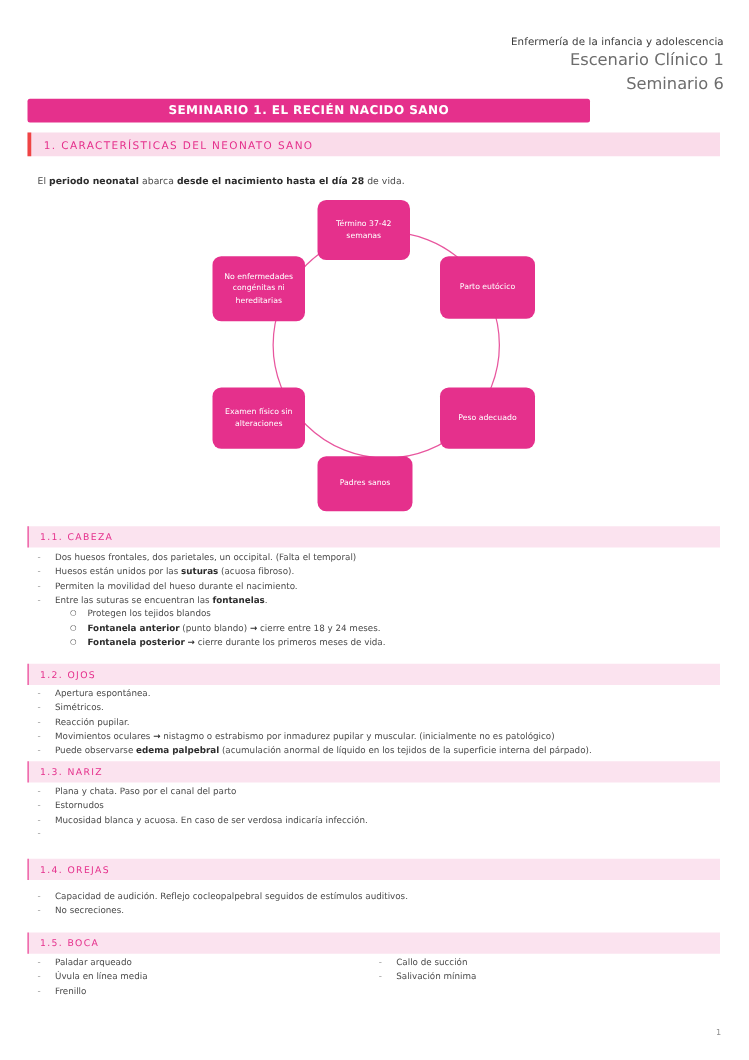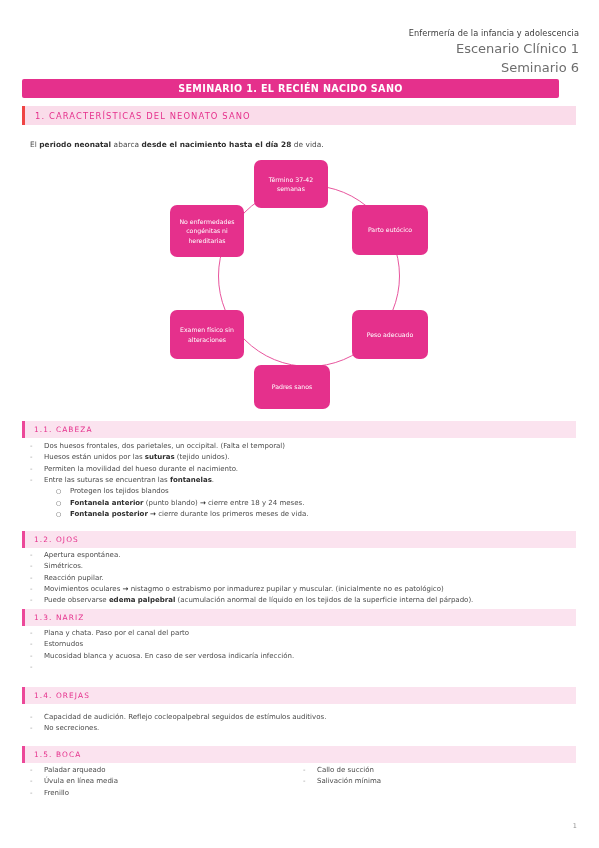--- a/index.html
+++ b/index.html
@@ -34,21 +34,21 @@
   .doc-header .sub{
     font-size:13px;
     color:#6d6d6d;
     margin-top:1px;
   }
 
   
   .title-banner{
     position:absolute;
     top:79px;left:22px;
-    width:537px;height:19px;
+    width:450px;height:19px;
     background:#e5308c;
     border-radius:2px;
     display:flex;align-items:center;justify-content:center;
   }
   .title-banner span{
     color:#ffffff;
     font-size:9.6px;
     font-weight:bold;
     letter-spacing:.35px;
   }
@@ -115,21 +115,21 @@
   .n-bl     {left:0px;  top:150px; width:74px;height:49px;}
   .n-tl     {left:0px;  top:45px;  width:74px;height:52px;}
 
   
   .sub-header{
     position:absolute;
     left:22px;
     width:554px;
     height:17px;
     background:#fbe3ef;
-    border-left:3px solid #ec4899;
+    border-left:1px solid #ec4899;
     box-sizing:border-box;
     display:flex;align-items:center;
   }
   .sub-header span{
     color:#e5308c;
     font-size:7.4px;
     letter-spacing:1.1px;
     padding-left:9px;
   }
 
@@ -215,21 +215,21 @@
   <div class="sub-header" style="top:421px;">
     <span>1.1.  CABEZA</span>
   </div>
   <div class="blist" style="top:441px;width:546px;">
     <div class="row">
       <div class="dash">-</div>
       <div class="txt"><span>Dos huesos frontales, dos parietales, un occipital. (Falta el temporal)</span></div>
     </div>
     <div class="row">
       <div class="dash">-</div>
-      <div class="txt"><span>Huesos están unidos por las </span><b>suturas</b><span> (tejido unidos).</span></div>
+      <div class="txt"><span>Huesos están unidos por las </span><b>suturas</b><span> (acuosa fibroso).</span></div>
     </div>
     <div class="row">
       <div class="dash">-</div>
       <div class="txt"><span>Permiten la movilidad del hueso durante el nacimiento.</span></div>
     </div>
     <div class="row">
       <div class="dash">-</div>
       <div class="txt"><span>Entre las suturas se encuentran las </span><b>fontanelas</b><span>.</span></div>
     </div>
     <div class="sublist">

